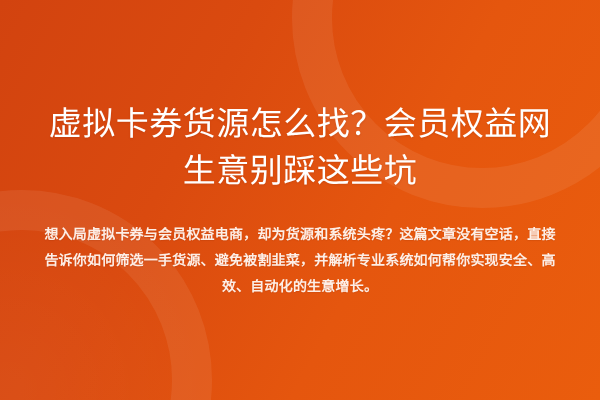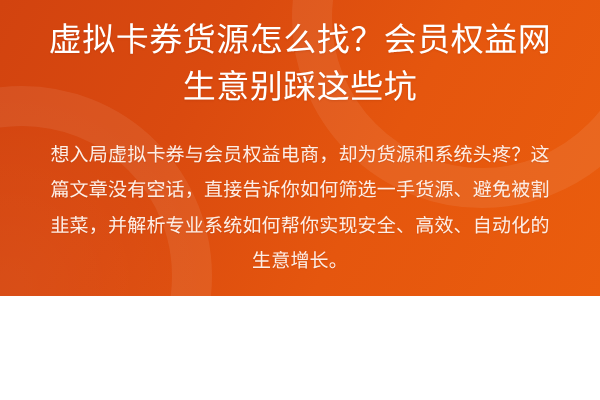--- a/index.html
+++ b/index.html
@@ -7,21 +7,21 @@
     padding: 0;
     background: #ffffff;
   }
   body {
     font-family: "Liberation Sans", "DejaVu Sans", sans-serif;
   }
 
   #card {
     position: relative;
     width: 600px;
-    height: 296px;
+    height: 400px;
     overflow: hidden;
     background: #e2550f;
     background-image: linear-gradient(118deg, #d2430f 0%, #da4a0f 32%, #e5560e 62%, #ea5d0d 100%);
   }
 
   
   .deco-ring {
     position: absolute;
     border-radius: 50%;
     border-style: solid;
@@ -78,23 +78,23 @@
     line-height: 1.42;
     font-weight: 400;
     letter-spacing: 0.5px;
     margin: 0 0 26px 0;
     max-width: 505px;
     text-shadow: 0 1px 2px rgba(120, 35, 5, 0.18);
   }
 
   #subtitle {
     color: #fdeee6;
-    font-size: 19px;
+    font-size: 14px;
     line-height: 1.87;
-    font-weight: 400;
+    font-weight: 700;
     letter-spacing: 0.2px;
     margin: 0;
     max-width: 516px;
     text-shadow: 0 1px 1px rgba(120, 35, 5, 0.14);
   }
 </style>
 </head>
 <body>
 
 <div id="card">

